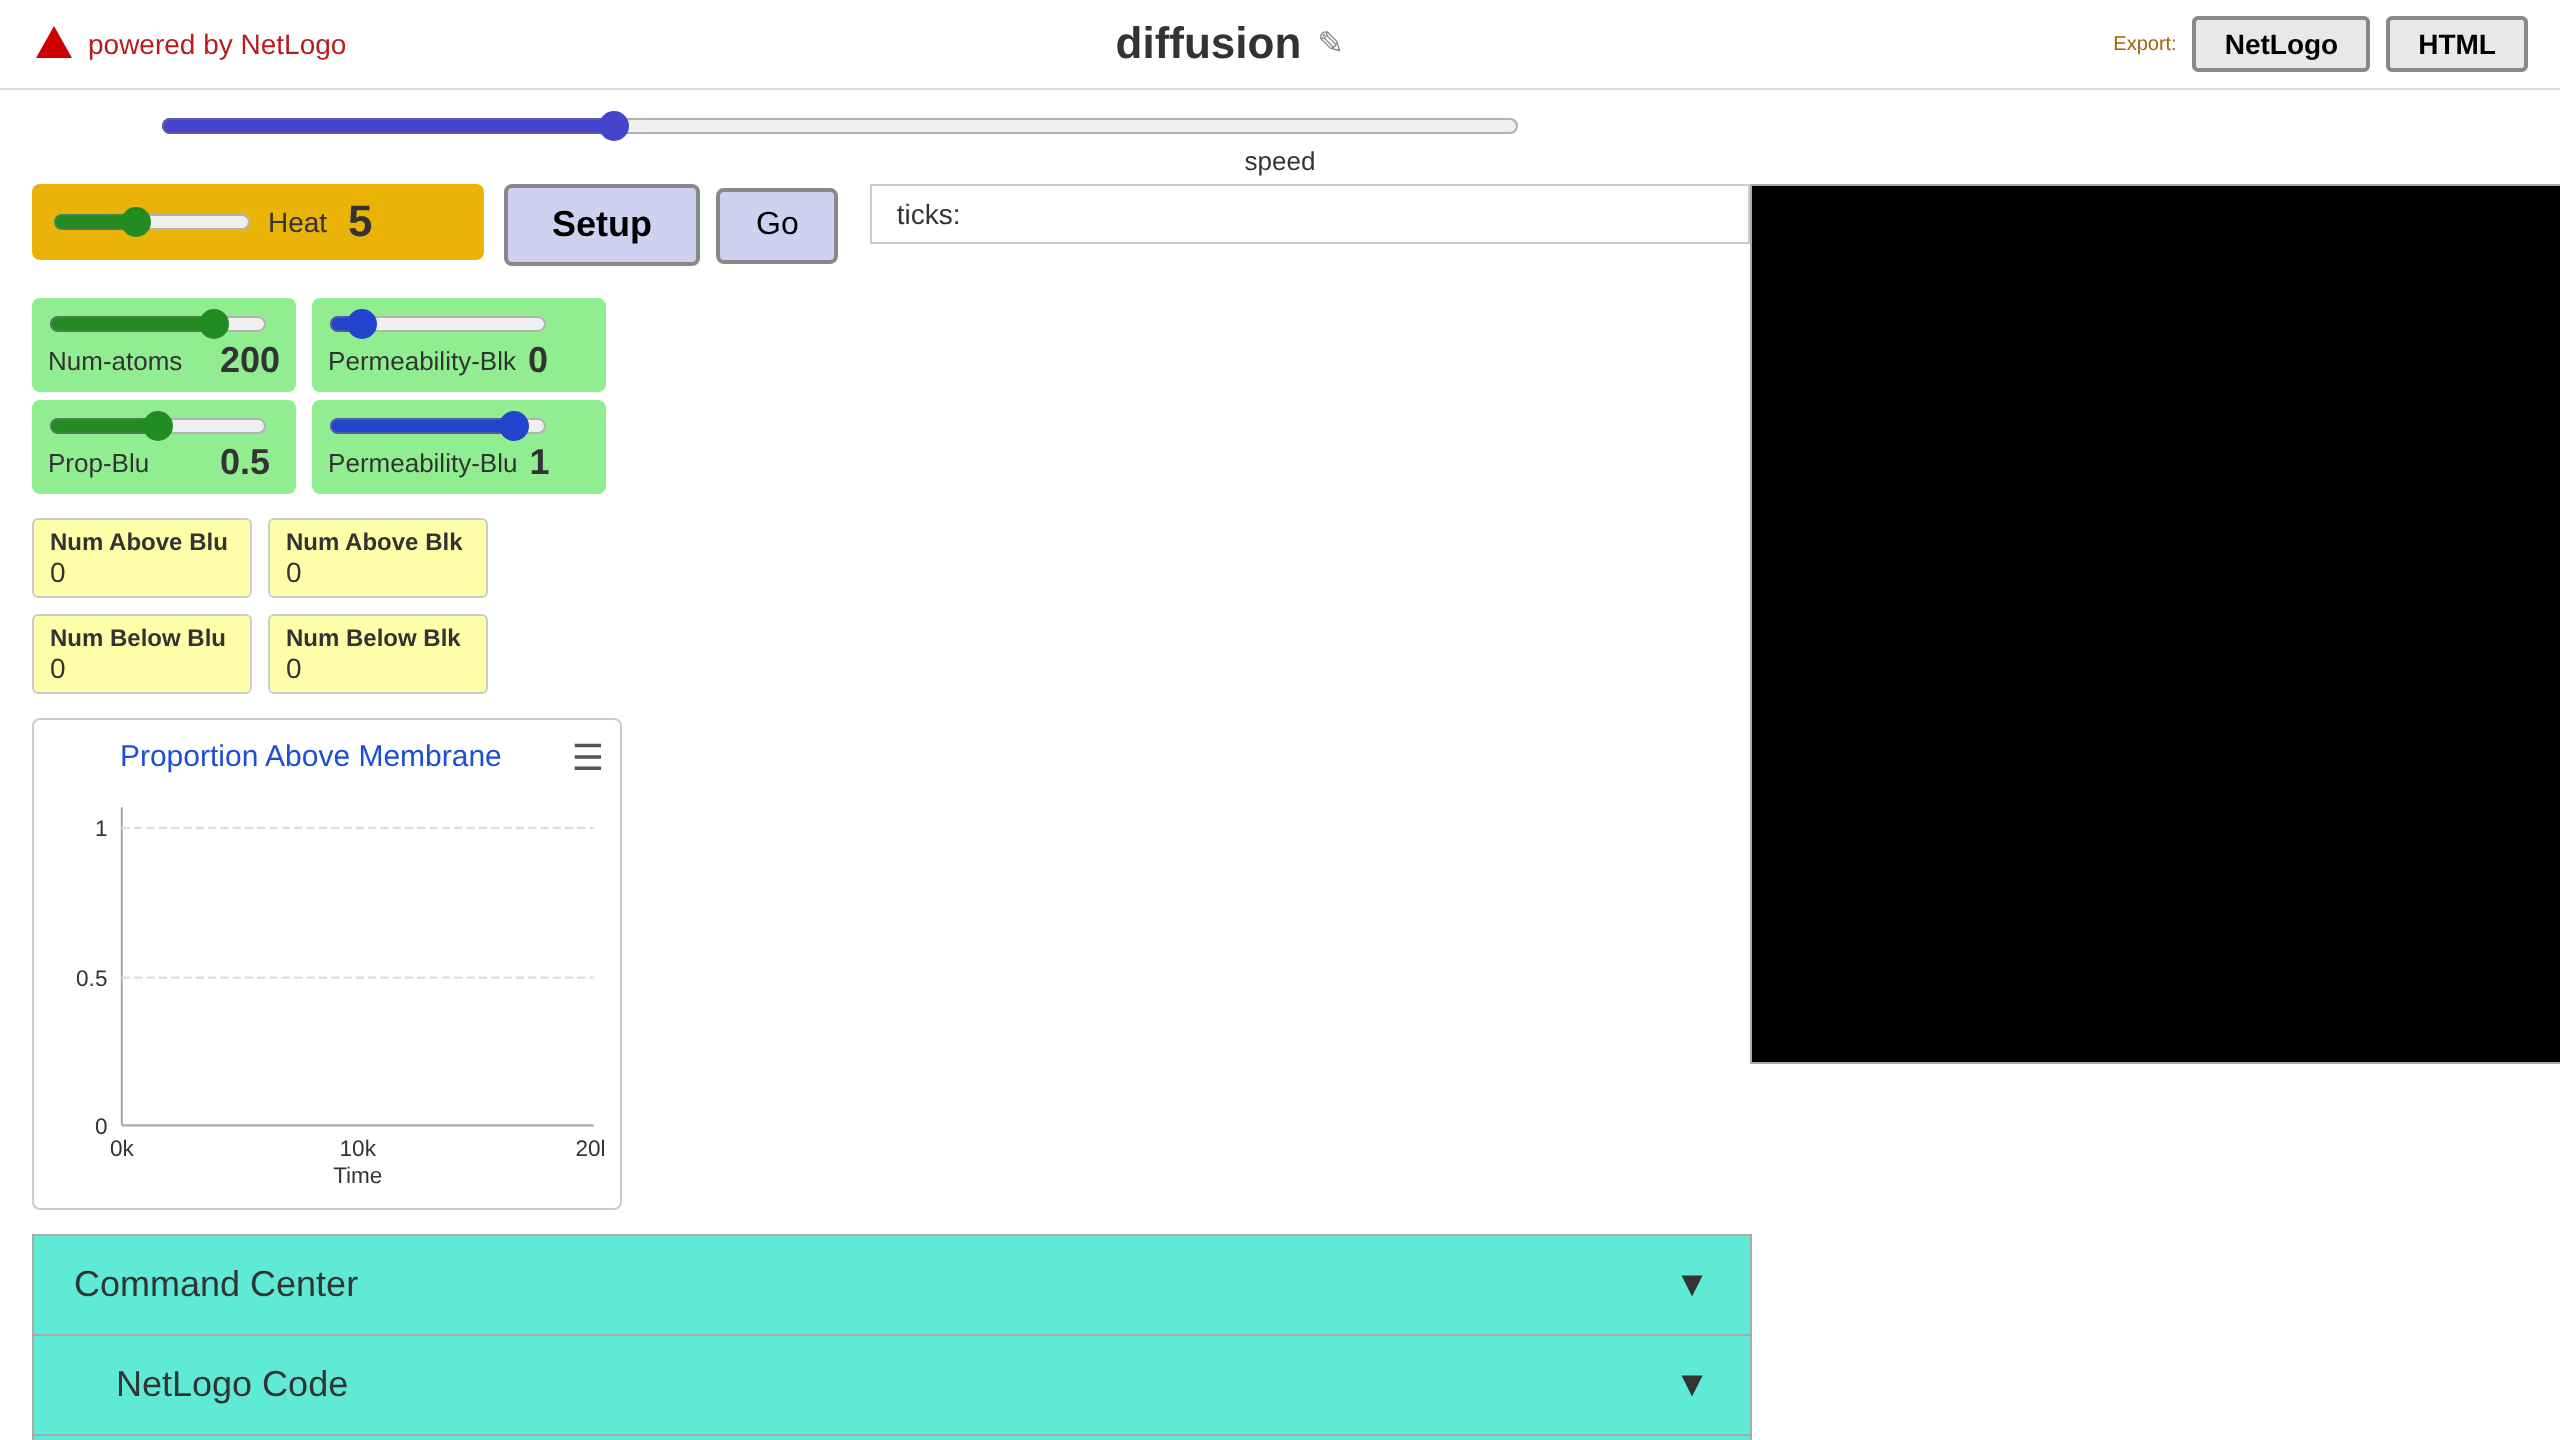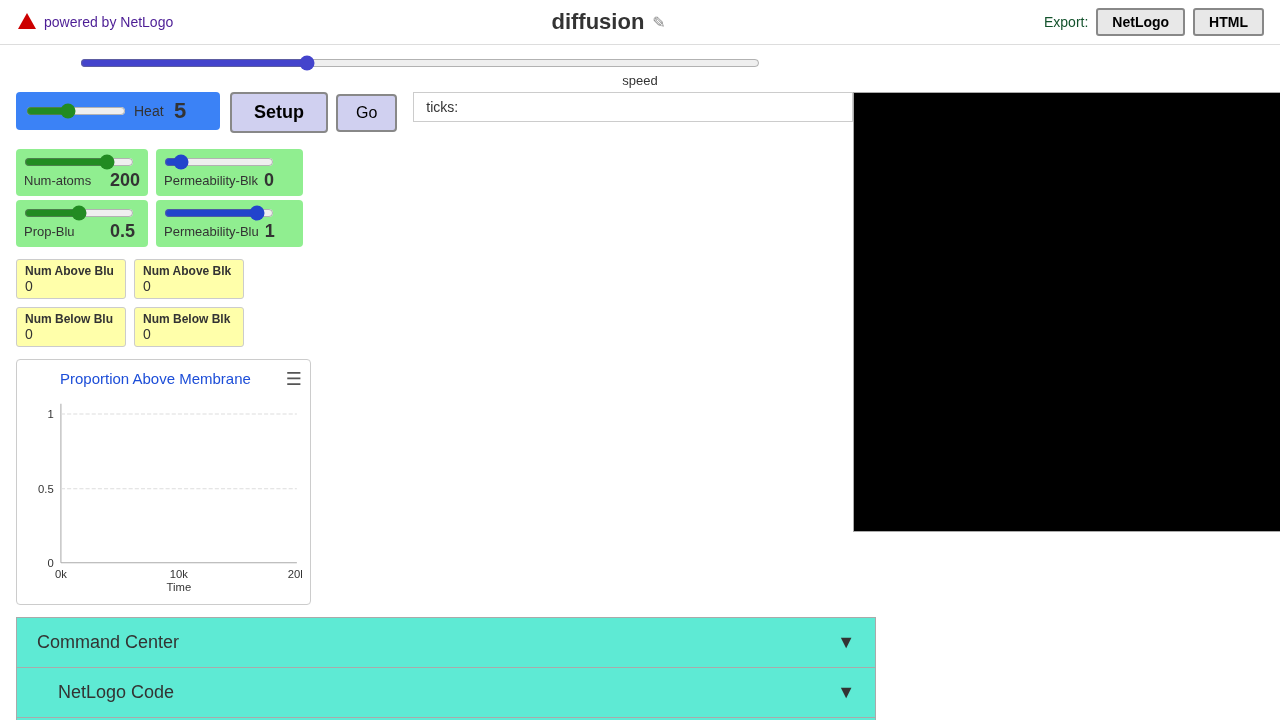--- a/index.html
+++ b/index.html
@@ -1,36 +1,36 @@
 <!DOCTYPE html>
 <html><head>
   <meta charset="utf-8">
   <style>
     * { box-sizing: border-box; margin: 0; padding: 0; }
     body { font-family: Arial, sans-serif; background: #fff; width: 1280px; min-height: 720px; overflow-x: hidden; }
 
     
     .header { display: flex; align-items: center; padding: 8px 16px; border-bottom: 1px solid #ddd; }
-    .netlogo-logo { display: flex; align-items: center; gap: 6px; color: #4c1d95; text-decoration: none; font-size: 14px; }
+    .netlogo-logo { display: flex; align-items: center; gap: 6px; color: #b91c1c; text-decoration: none; font-size: 14px; }
     .netlogo-logo-icon { width: 22px; height: 22px; }
     .title-area { flex: 1; display: flex; justify-content: center; align-items: center; gap: 8px; }
     .title-text { font-size: 22px; font-weight: bold; color: #333; }
     .edit-icon { color: #888; cursor: pointer; font-size: 16px; }
     .export-area { display: flex; align-items: center; gap: 8px; }
-    .export-label { font-size: 14px; color: #14532d; }
+    .export-label { font-size: 10px; color: #a16207; }
     .export-btn { padding: 4px 14px; border: 2px solid #888; background: #e8e8e8; border-radius: 3px; cursor: pointer; font-size: 14px; font-weight: bold; }
 
     
     .speed-section { padding: 10px 80px 4px 80px; display: flex; flex-direction: column; }
     .speed-slider-row { width: 680px; display: flex; align-items: center; }
     .speed-slider { width: 100%; accent-color: #4444cc; }
     .speed-label { font-size: 13px; color: #333; margin-top: 2px; text-align: center; }
 
     
-    .heat-row { background: #3b82f6; border-radius: 4px; padding: 6px 10px; display: flex; align-items: center; gap: 8px; margin-bottom: 8px; width: 204px; }
+    .heat-row { background: #eab308; border-radius: 4px; padding: 6px 10px; display: flex; align-items: center; gap: 8px; margin-bottom: 8px; width: 226px; }
     .slider-green { accent-color: #228B22; width: 100px; }
     .heat-label { font-size: 14px; color: #333; min-width: 32px; }
     .heat-value { font-size: 22px; font-weight: bold; color: #333; }
 
     
     .buttons-row { display: flex; gap: 8px; margin-bottom: 8px; align-items: center; }
     .setup-btn { background: #d0d0f0; border: 2px solid #888; border-radius: 4px; padding: 8px 22px; font-size: 18px; font-weight: bold; cursor: pointer; }
     .go-btn { background: #d0d0f0; border: 2px solid #888; border-radius: 4px; padding: 8px 18px; font-size: 16px; cursor: pointer; }
 
     

